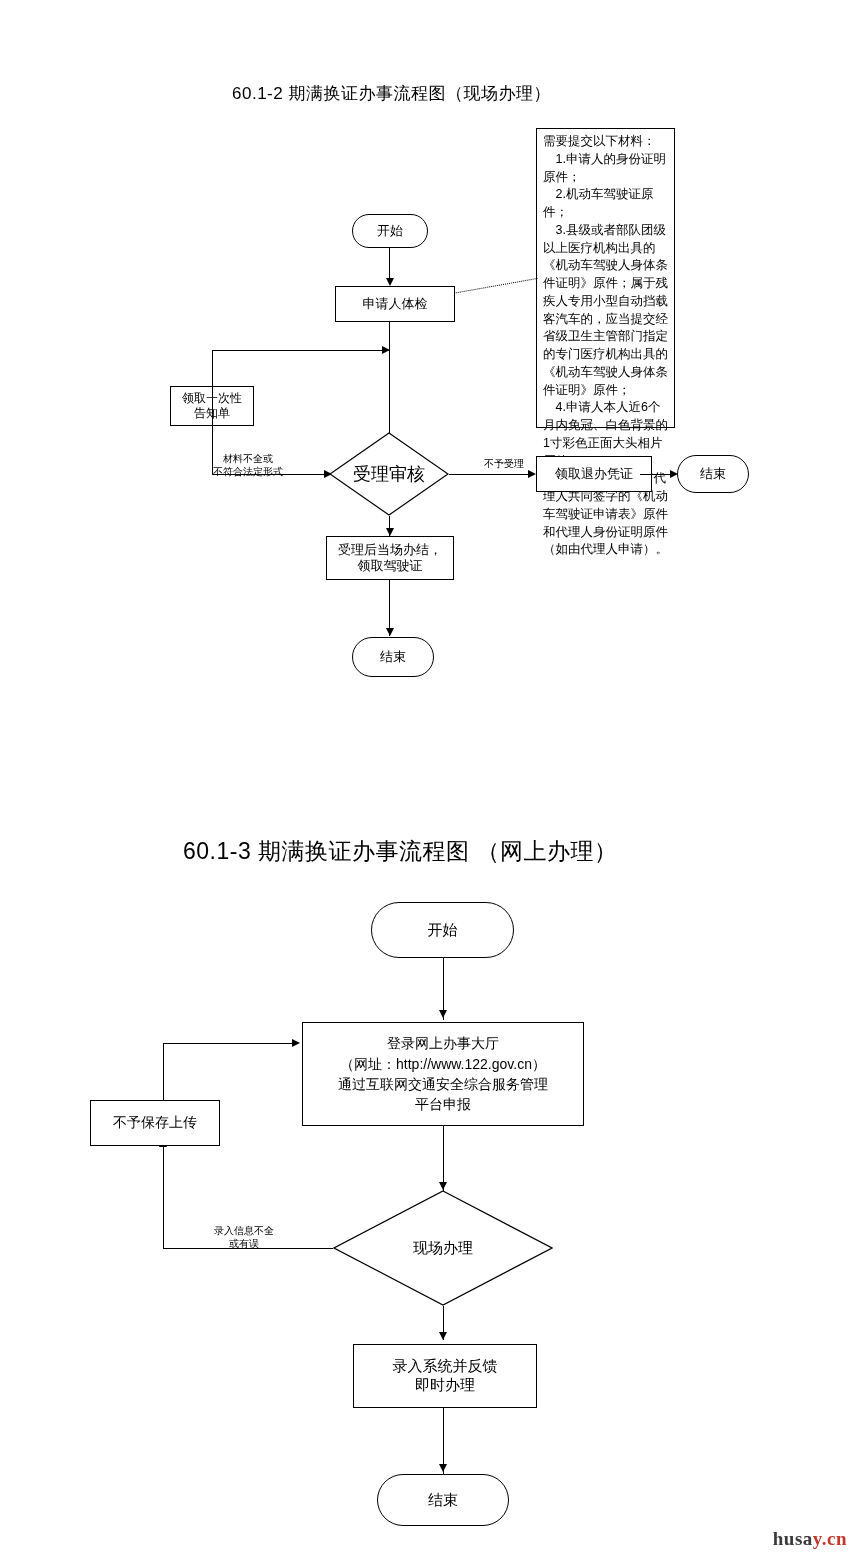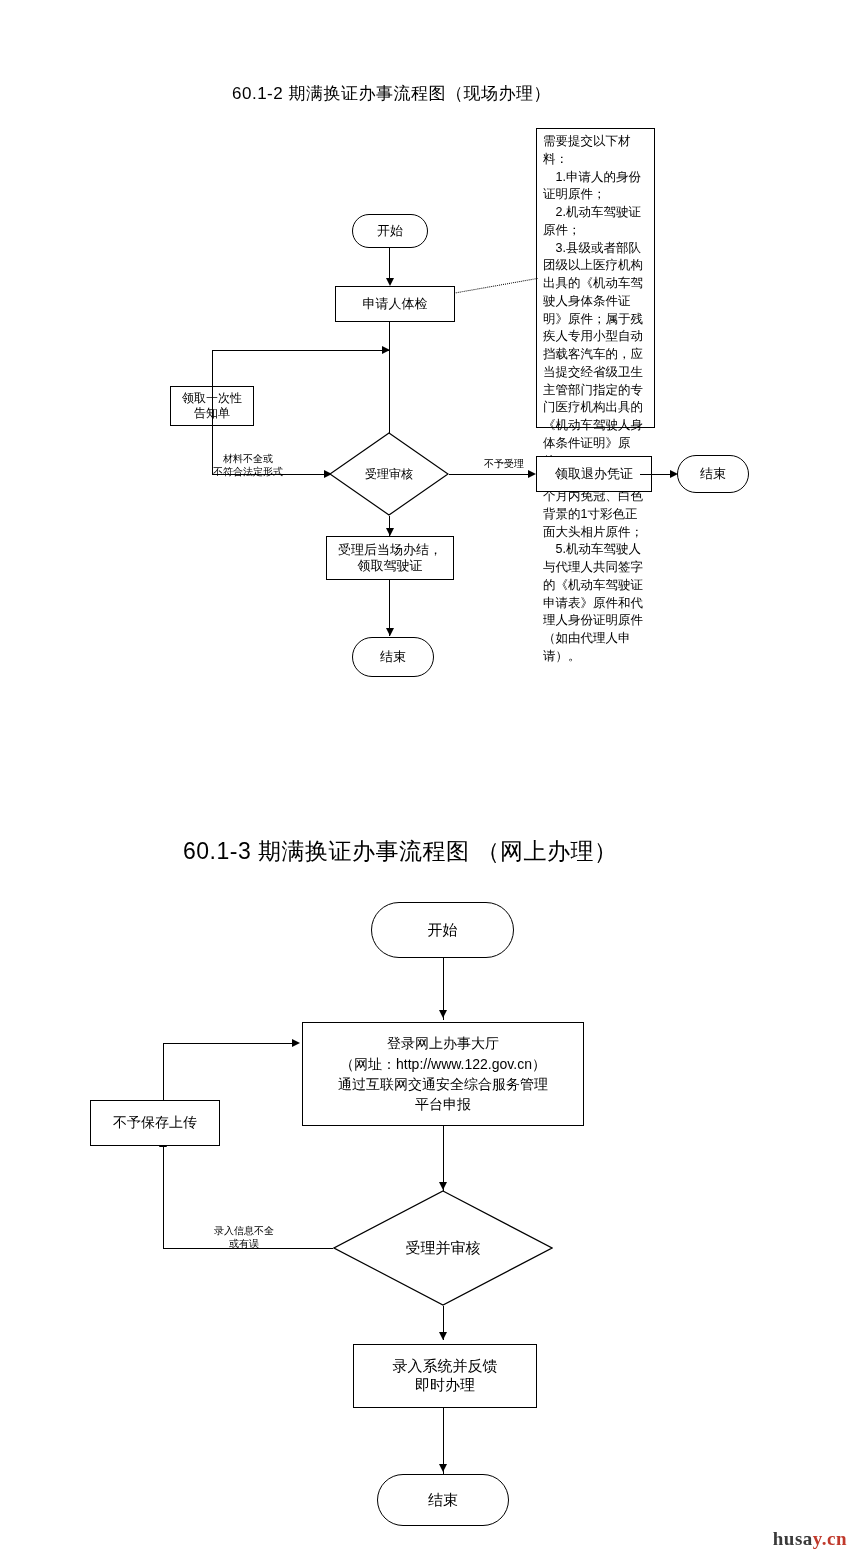--- a/index.html
+++ b/index.html
@@ -144,21 +144,21 @@
   .wm-dark { color: #3a3a3a; }
   .wm-red { color: #c0392b; }
 </style>
 </head>
 <body>
 
 <div class="page">
 
   <div class="abs title1">60.1-2 期满换证办事流程图（现场办理）</div>
 
-  <div class="note" style="left:536px; top:128px; width:119px; height:300px;">
+  <div class="note" style="left:536px; top:128px; width:139px; height:300px;">
     <p>需要提交以下材料：</p>
     <p class="ind">1.申请人的身份证明原件；</p>
     <p class="ind">2.机动车驾驶证原件；</p>
     <p class="ind">3.县级或者部队团级以上医疗机构出具的《机动车驾驶人身体条件证明》原件；属于残疾人专用小型自动挡载客汽车的，应当提交经省级卫生主管部门指定的专门医疗机构出具的《机动车驾驶人身体条件证明》原件；</p>
     <p class="ind">4.申请人本人近6个月内免冠、白色背景的1寸彩色正面大头相片原件；</p>
     <p class="ind">5.机动车驾驶人与代理人共同签字的《机动车驾驶证申请表》原件和代理人身份证明原件（如由代理人申请）。</p>
   </div>
 
   <div class="dotted" style="left:435px; top:296px; width:104px; transform: rotate(-10deg);"></div>
 
@@ -185,21 +185,21 @@
 
   <div class="edge-label" style="left:188px; top:452px; width:120px;">
     <div>材料不全或</div>
     <div>不符合法定形式</div>
   </div>
 
   <div class="diamond-wrap" style="left:329px; top:432px; width:120px; height:84px;">
     <svg class="diamond-shape" viewBox="0 0 120 84" preserveAspectRatio="none">
       <polygon points="60,1 119,42 60,83 1,42" fill="#fff" stroke="#000" stroke-width="1.2"></polygon>
     </svg>
-    <div class="diamond-label" style="font-size:12px;">受理审核</div>
+    <div class="diamond-label" style="font-size:18px;">受理审核</div>
   </div>
 
   <div class="ln lnh" style="left:449px; top:474px; width:84px;"></div>
   <div class="arrow arrow-right" style="left:528px; top:470px;"></div>
   <div class="edge-label" style="left:473px; top:457px; width:62px;font-family:Liberation Serif, serif;">不予受理</div>
 
   <div class="node rect abs" style="left:536px; top:456px; width:116px; height:36px; font-size:13px;">领取退办凭证</div>
 
   <div class="ln lnh" style="left:640px; top:474px; width:36px;"></div>
   <div class="arrow arrow-right" style="left:670px; top:470px;"></div>
@@ -233,21 +233,21 @@
     <span>平台申报</span>
   </div>
 
   <div class="ln lnv" style="left:443px; top:1126px; height:66px;"></div>
   <div class="arrow arrow-down" style="left:439px; top:1182px;"></div>
 
   <div class="diamond-wrap" style="left:333px; top:1190px; width:220px; height:116px;">
     <svg class="diamond-shape" viewBox="0 0 220 116" preserveAspectRatio="none">
       <polygon points="110,1 219,58 110,115 1,58" fill="#fff" stroke="#000" stroke-width="1.2"></polygon>
     </svg>
-    <div class="diamond-label" style="font-size:15px;">受理并审核</div>
+    <div class="diamond-label" style="font-size:15px;">现场办理</div>
   </div>
 
   <div class="ln lnh" style="left:163px; top:1248px; width:170px;"></div>
   <div class="ln lnv" style="left:163px; top:1145px; height:103px;"></div>
   <div class="arrow arrow-up" style="left:159px; top:1139px;"></div>
 
   <div class="edge-label" style="left:186px; top:1224px; width:116px;">
     <div>录入信息不全</div>
     <div>或有误</div>
   </div>

